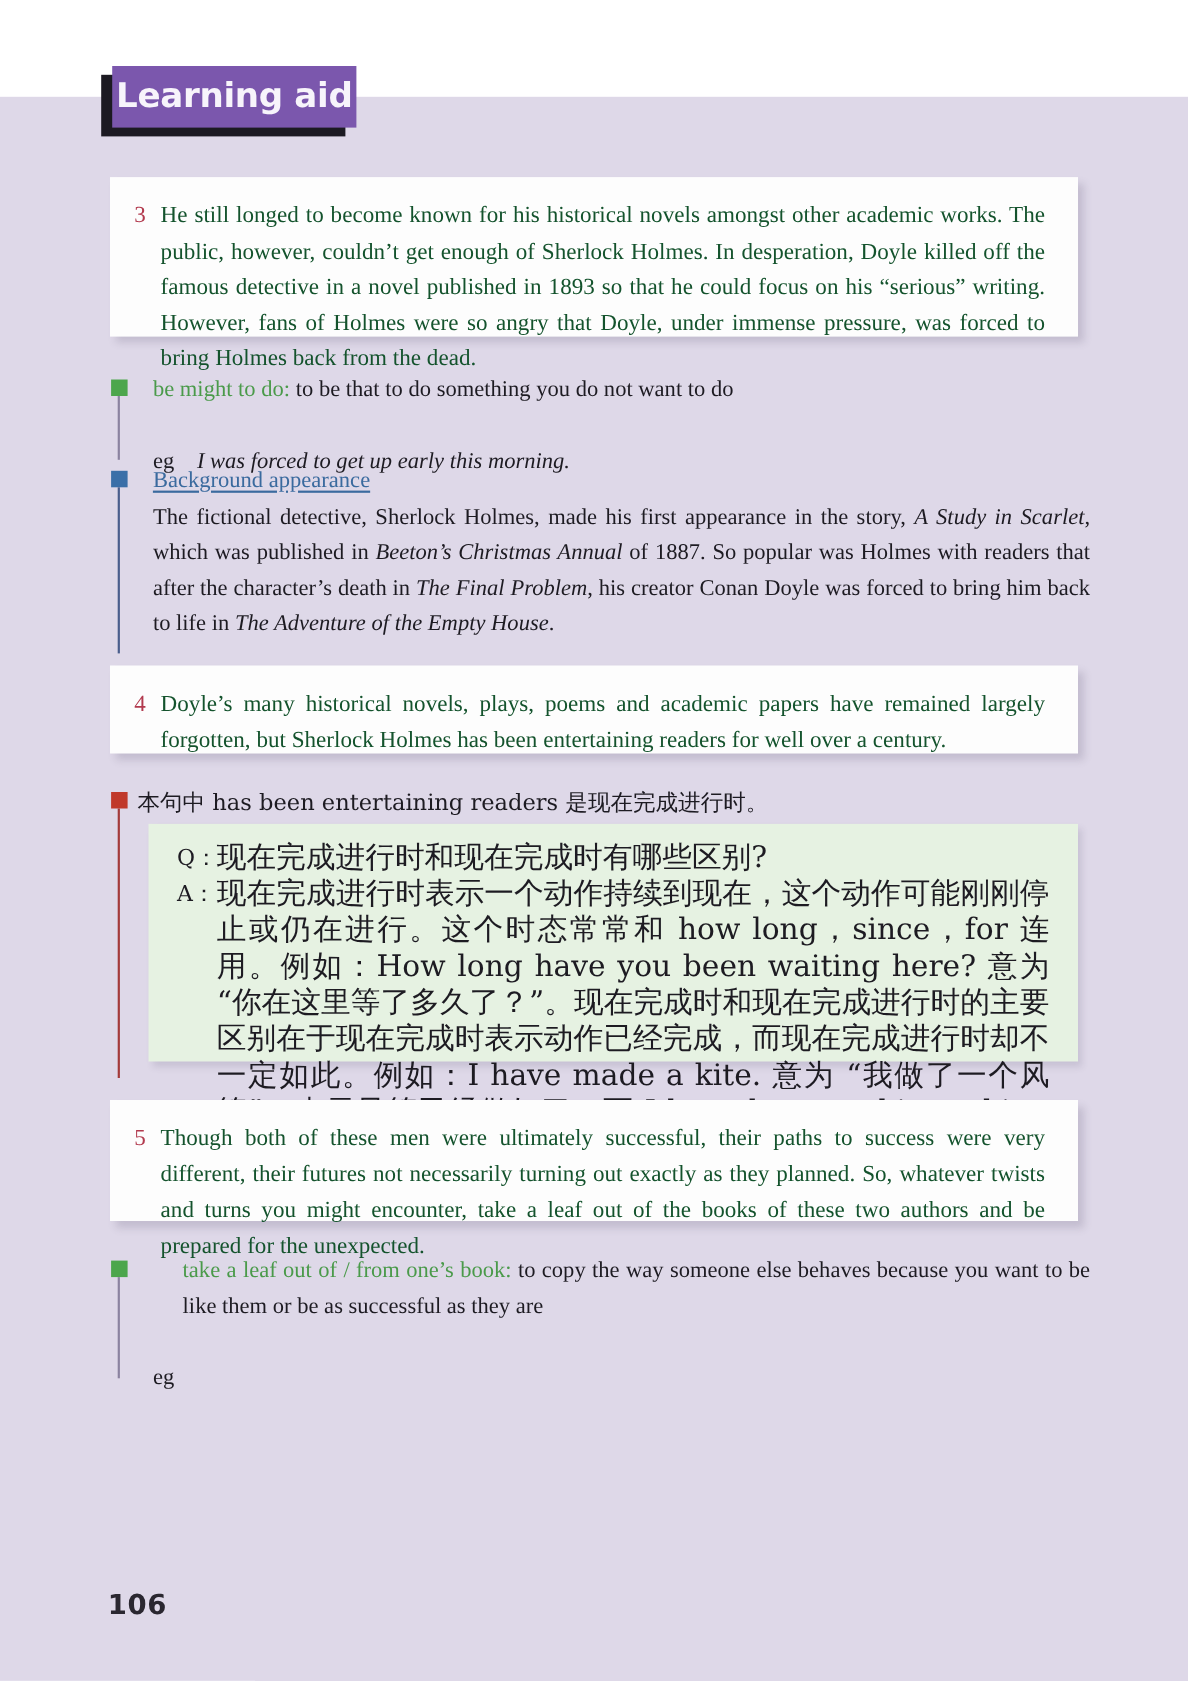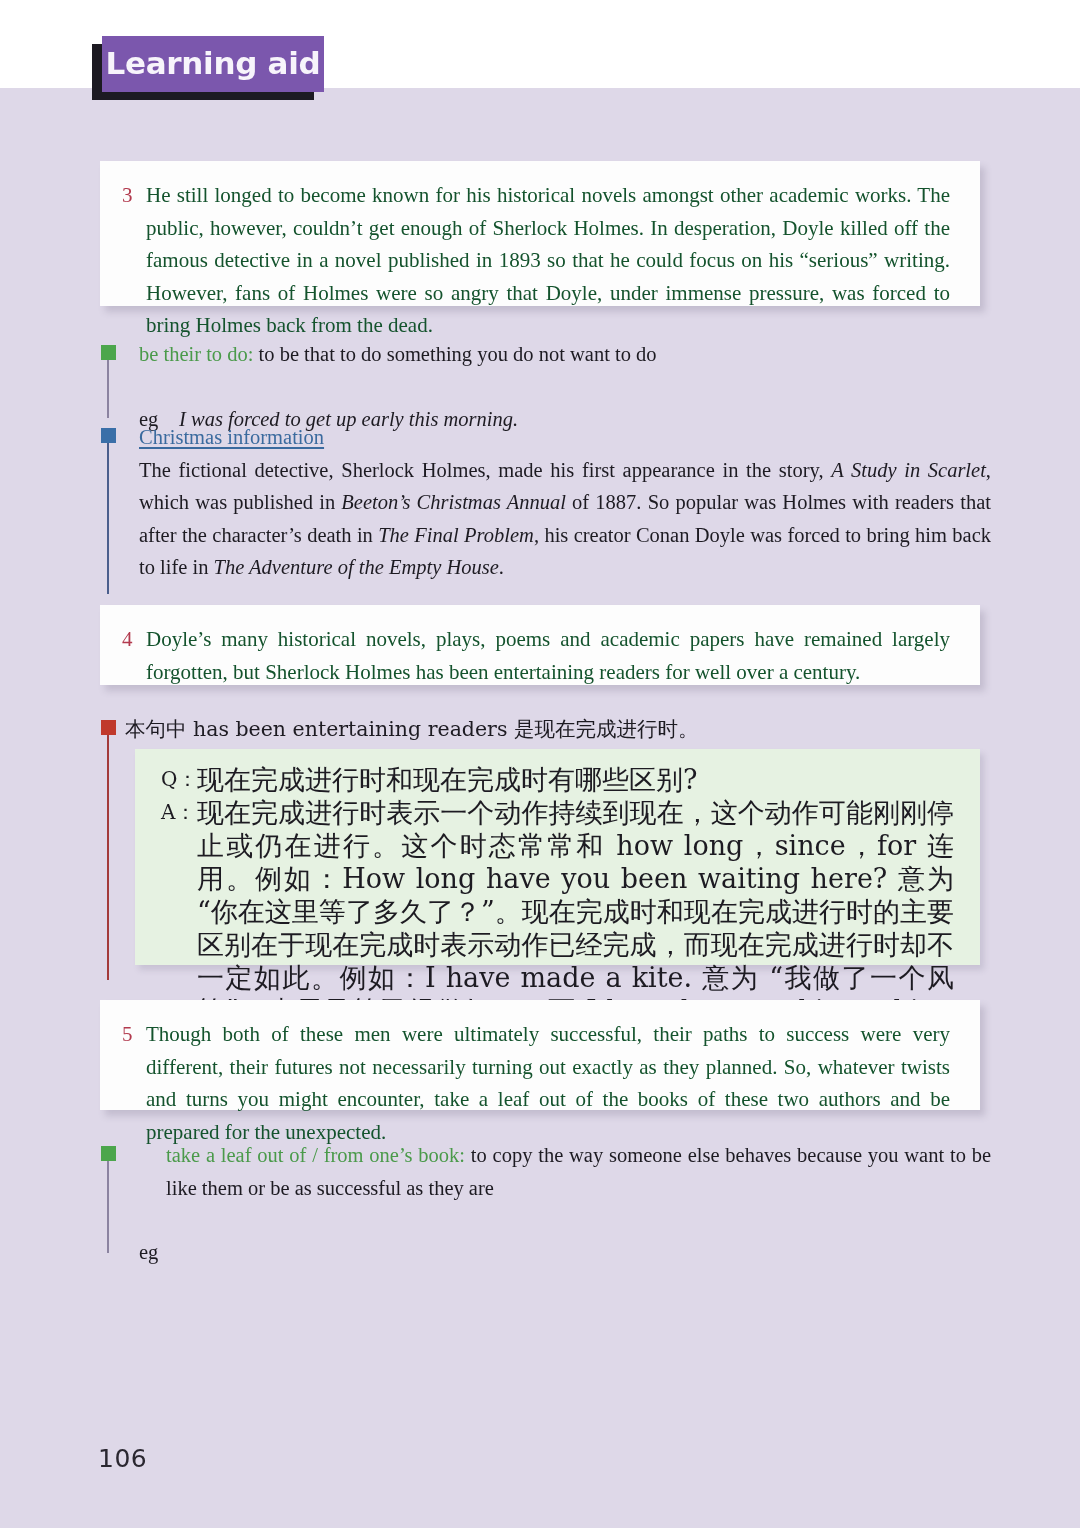--- a/index.html
+++ b/index.html
@@ -32,21 +32,21 @@
   .page {
     position: absolute;
     left: 0; top: 0;
     width: 1080px; height: 1528px;
   }
 
   
   .banner-wrap {
     position: absolute;
     left: 92px;
-    top: 36px;
+    top: 60px;
     width: 252px;
     height: 62px;
   }
   .banner-shadow {
     position: absolute;
     left: 0; top: 8px;
     width: 222px; height: 56px;
     background: #1c1a22;
   }
   .banner {
@@ -186,21 +186,21 @@
     color: #1d1b22;
   }
 
   
   .page-number {
     position: absolute;
     left: 98px;
     top: 1444px;
     font-family: "DejaVu Sans", "Liberation Sans", sans-serif;
     font-size: 25px;
-    font-weight: normal;
+    font-weight: bold;
     color: #2a2730;
     letter-spacing: 0.5px;
   }
 </style>
 </head>
 <body>
 
 <div class="page">
 
   <div class="page-bg-top"></div>
@@ -218,35 +218,35 @@
       <div class="para-num">3</div>
       <div class="para-text">He still longed to become known for his historical novels amongst other academic works. The public, however, couldn’t get enough of Sherlock Holmes. In desperation, Doyle killed off the famous detective in a novel published in 1893 so that he could focus on his “serious” writing. However, fans of Holmes were so angry that Doyle, under immense pressure, was forced to bring Holmes back from the dead.</div>
     </div>
   </div>
 
   <div class="note" style="left:101px; top:338px; width:890px;">
     <div class="note-marker" style="background:#4ca64c;"></div>
     <div class="note-rule" style="height:58px;"></div>
     <div class="note-body">
       <div>
-        <span class="term-green">be their to do:</span>
+        <span class="term-green">be might to do:</span>
         <span>to be that to do something you do not want to do</span>
       </div>
       <div class="eg-row">
         <span class="eg-label">eg</span>
         <span class="eg-text">I was forced to get up early this morning.</span>
       </div>
     </div>
   </div>
 
   <div class="note" style="left:101px; top:421px; width:890px;">
     <div class="note-marker" style="background:#3a6fa8;"></div>
     <div class="note-rule blue" style="height:151px;"></div>
     <div class="note-body">
-      <div class="bg-heading">Christmas information</div>
+      <div class="bg-heading">Background appearance</div>
       <div style="text-align:justify;"><span>The fictional detective, Sherlock Holmes, made his first appearance in the story, </span><span class="ital">A Study in Scarlet</span><span>, which was published in </span><span class="ital">Beeton’s Christmas Annual</span><span> of 1887. So popular was Holmes with readers that after the character’s death in </span><span class="ital">The Final Problem</span><span>, his creator Conan Doyle was forced to bring him back to life in </span><span class="ital">The Adventure of the Empty House</span><span>.</span></div>
     </div>
   </div>
 
   <div class="para-card" style="left:100px; top:605px; width:880px; height:80px;">
     <div class="para-row">
       <div class="para-num">4</div>
       <div class="para-text">Doyle’s many historical novels, plays, poems and academic papers have remained largely forgotten, but Sherlock Holmes has been entertaining readers for well over a century.</div>
     </div>
   </div>

